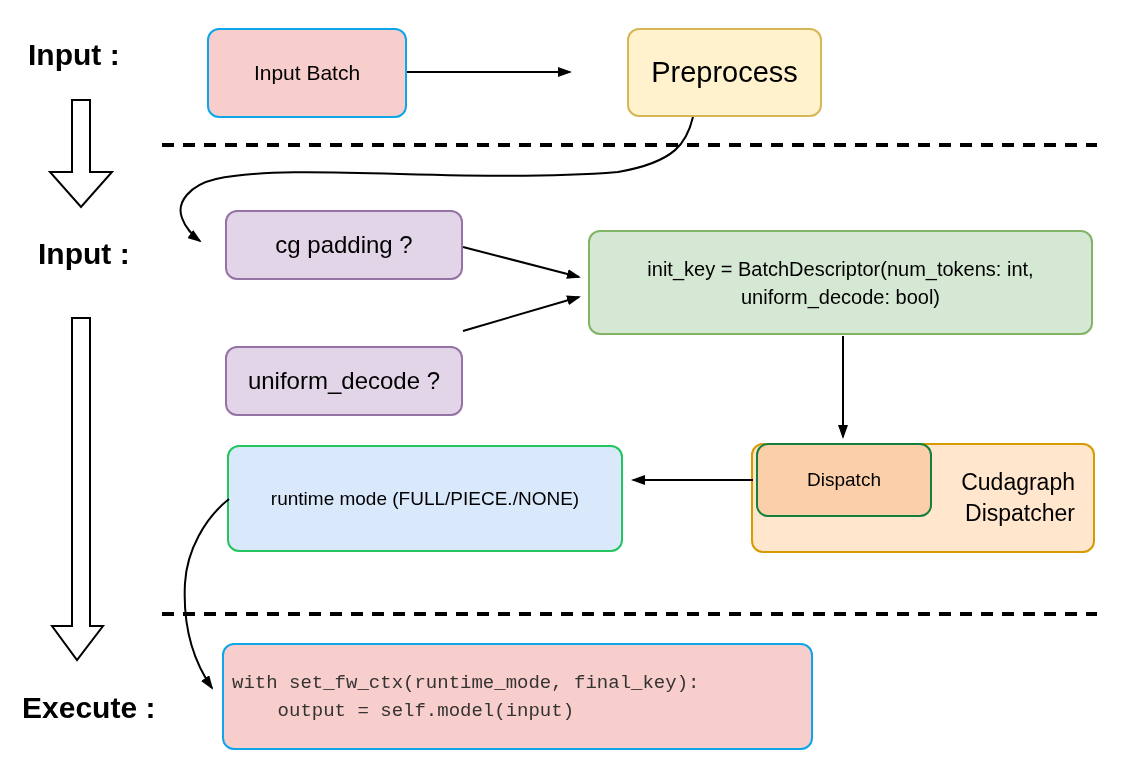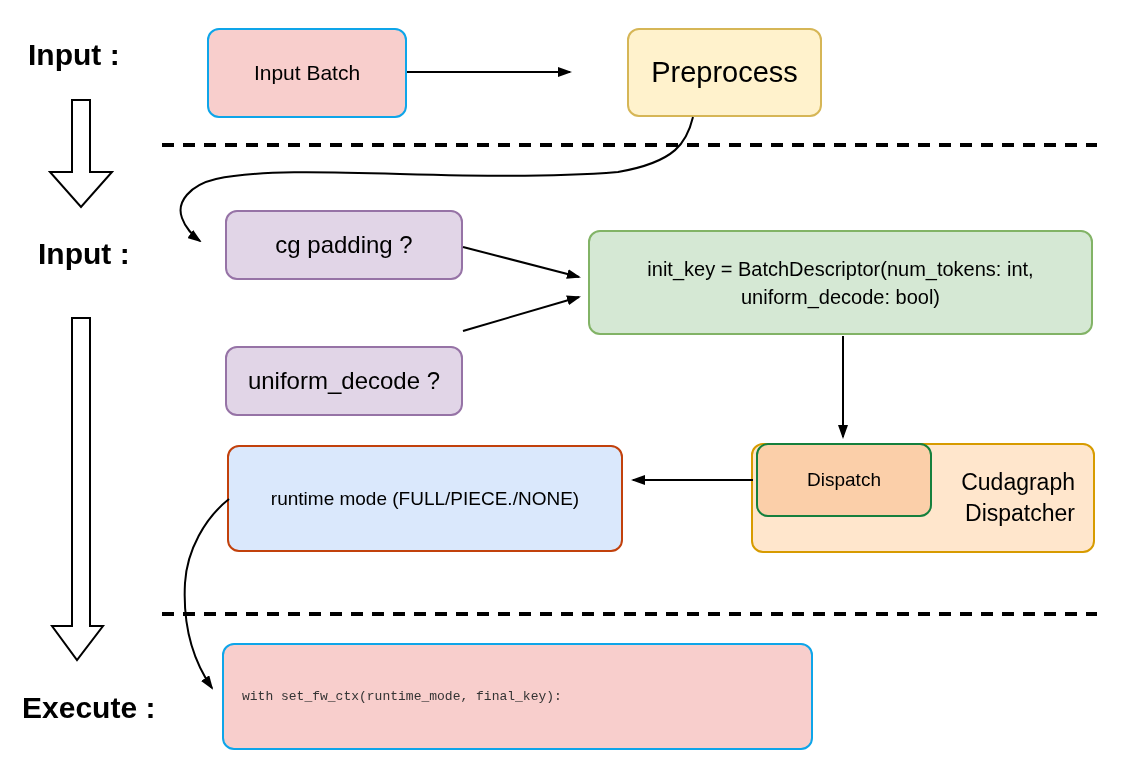--- a/index.html
+++ b/index.html
@@ -21,39 +21,39 @@
     display:flex;align-items:center;justify-content:center;
     flex-direction:column;
     text-align:center;
     color:#000;
     box-sizing:border-box;
   }
   .node-red{background:#f8cecc;border:2px solid #0ea5e9;}
   .node-yellow{background:#fff2cc;border:2px solid #d6b656;}
   .node-purple{background:#e1d5e7;border:2px solid #9673a6;}
   .node-green{background:#d5e8d4;border:2px solid #82b366;}
-  .node-blue{background:#dae8fc;border:2px solid #c2410c;}
+  .node-blue{background:#dae8fc;border:2px solid #22c55e;}
   .node-orange-light{background:#ffe6cc;border:2px solid #d79b00;}
   .node-orange-dark{background:#fbcfa9;border:2px solid #15803d;}
 
   #input-batch{left:207px;top:28px;width:200px;height:90px;font-size:21px;}
   #preprocess{left:583px;top:28px;width:195px;height:89px;font-size:29px;margin-left:44px;}
   #cg-padding{left:225px;top:210px;width:238px;height:70px;font-size:24px;}
   #uniform-decode{left:225px;top:298px;width:238px;height:70px;font-size:24px;margin-top:48px;}
   #init-key{left:588px;top:230px;width:505px;height:105px;font-size:20px;line-height:28px;}
   #cudagraph-dispatcher{left:751px;top:443px;width:344px;height:110px;font-size:23px;line-height:31px;
     justify-content:center;align-items:flex-end;padding-right:18px;}
   #dispatch{left:756px;top:443px;width:176px;height:74px;font-size:19px;z-index:2;}
   #runtime-output{left:227px;top:445px;width:396px;height:107px;font-size:19px;line-height:28px;}
   #execute-code{
     left:222px;top:643px;width:591px;height:107px;
     font-family:"Liberation Mono","DejaVu Sans Mono",monospace;
-    font-size:13px;line-height:28px;color:#333;
+    font-size:19px;line-height:28px;color:#333;
     align-items:flex-start;justify-content:center;
-    padding-left:18px;text-align:left;
+    padding-left:8px;text-align:left;
   }
   .pre{white-space:pre;}
 
   #label-input{left:28px;top:38px;}
   #label-plan{left:38px;top:237px;}
   #label-execute{left:22px;top:672px;margin-top:19px;}
 
   #overlay{
     position:absolute;left:0;top:0;width:1142px;height:770px;
     pointer-events:none;z-index:3;
@@ -97,20 +97,21 @@
   <div class="node node-orange-dark" id="dispatch">
     <span>Dispatch</span>
   </div>
 
   <div class="node node-blue" id="runtime-output">
     <span>runtime mode (FULL/PIECE./NONE)</span>
   </div>
 
   <div class="node node-red" id="execute-code">
     <span class="pre">with set_fw_ctx(runtime_mode, final_key):</span>
+    <span class="pre">    output = self.model(input)</span>
   </div>
 
   <svg id="overlay" viewBox="0 0 1142 770" xmlns="http://www.w3.org/2000/svg">
     <defs>
       <marker id="arrowhead" markerWidth="14" markerHeight="10" refX="12" refY="5" orient="auto" markerUnits="userSpaceOnUse">
         <path d="M0,0 L14,5 L0,10 Z" fill="#000"></path>
       </marker>
     </defs>
 
     <line x1="162" y1="145" x2="1097" y2="145" stroke="#000" stroke-width="4" stroke-dasharray="12 9"></line>

